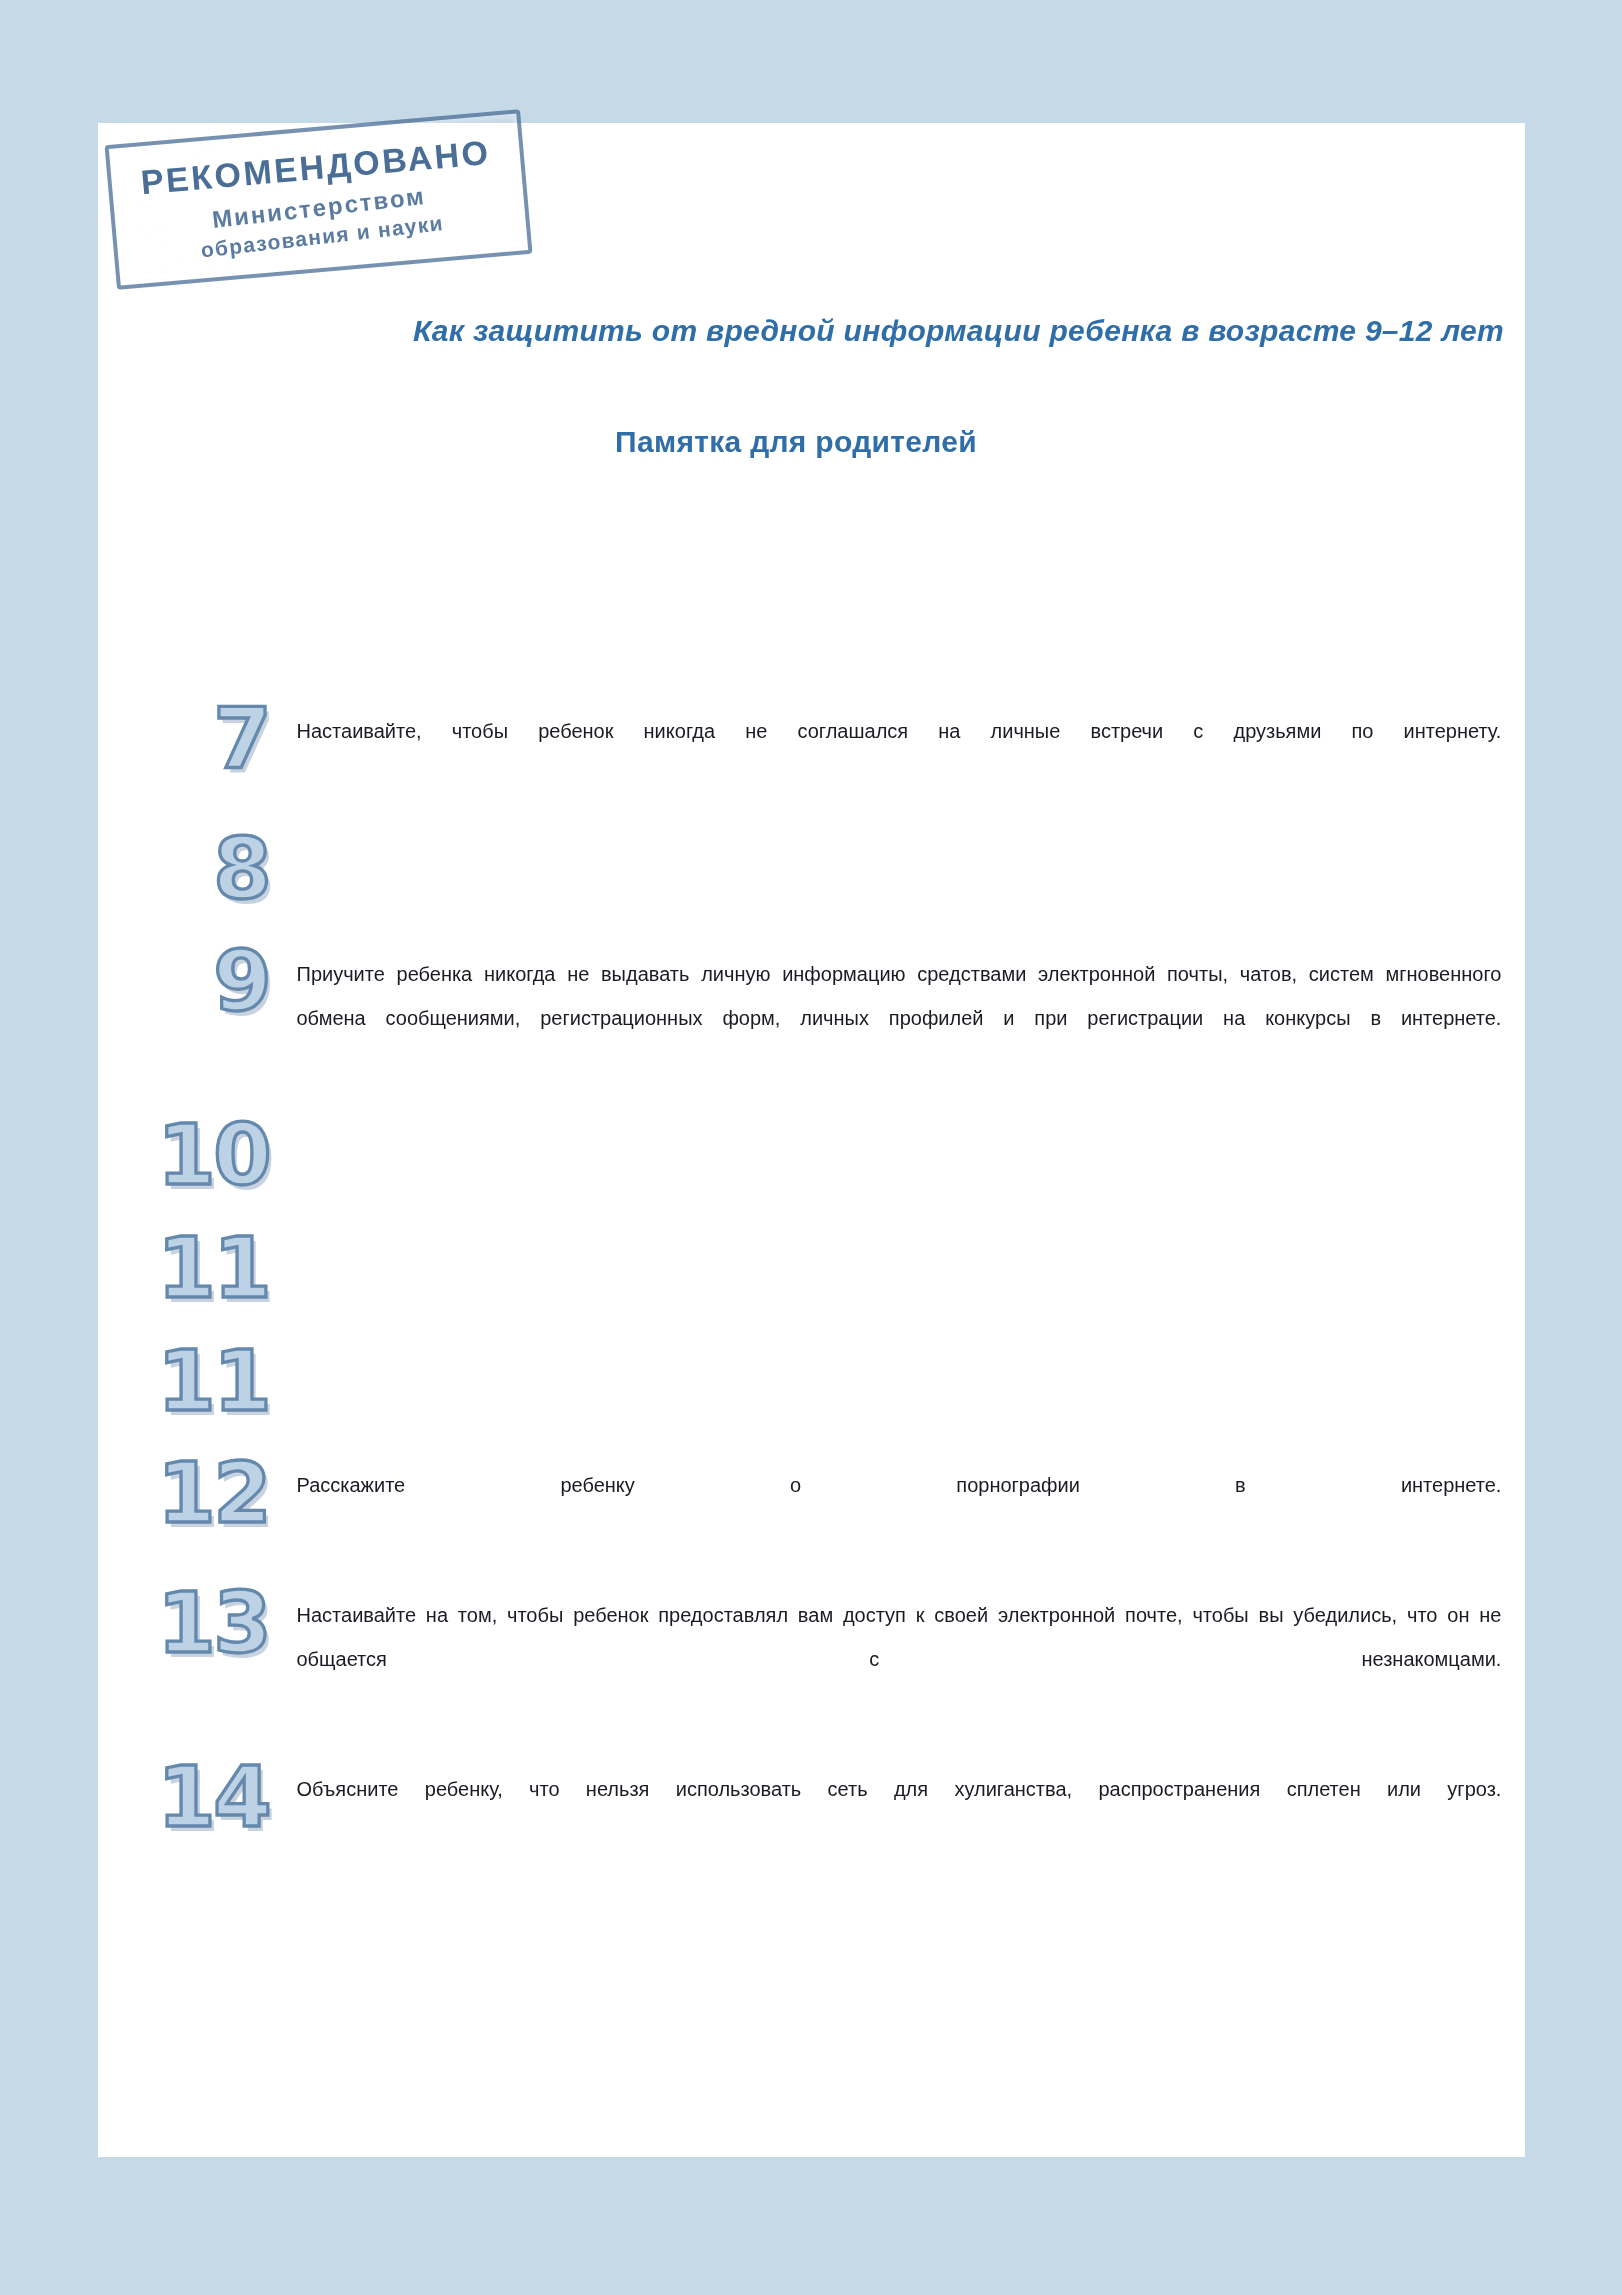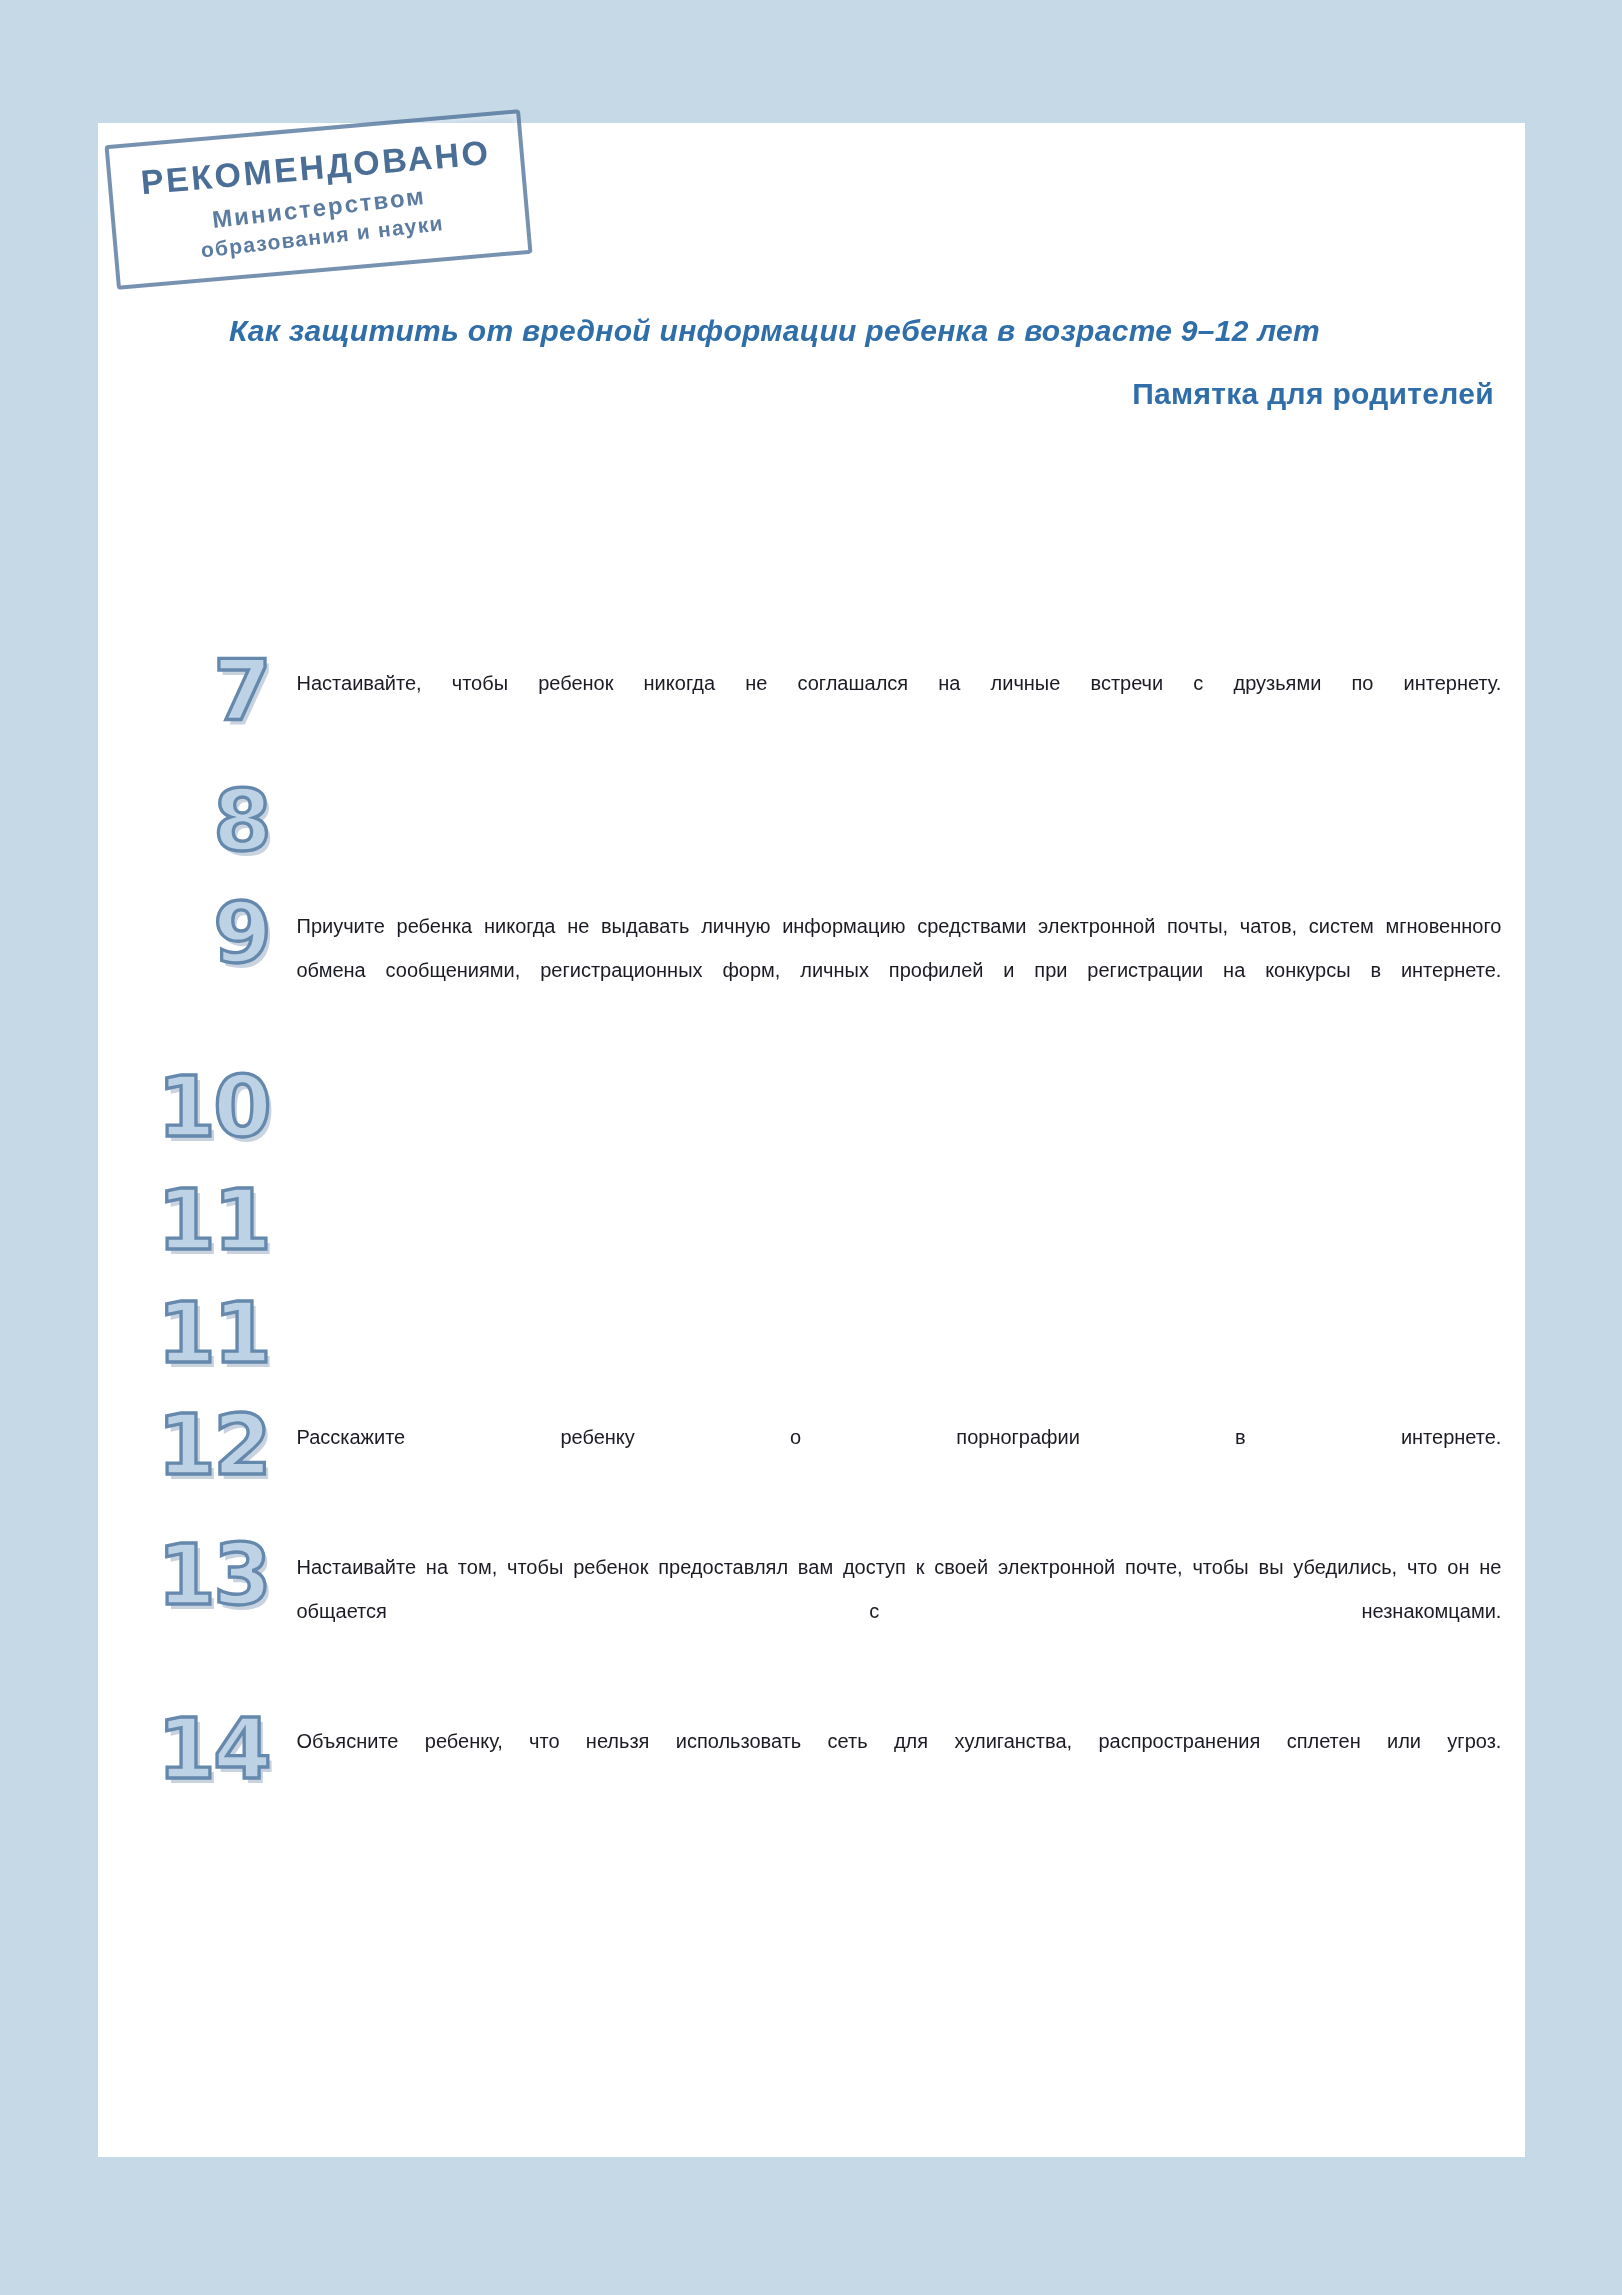--- a/index.html
+++ b/index.html
@@ -60,31 +60,31 @@
     font-size: 21px;
     font-weight: bold;
     letter-spacing: 1.3px;
     margin-top: 2.6px;
   }
 
   
   .title {
     margin-top: 191px;
     padding: 0 21px 0 131px;
-    text-align: left;
+    text-align: right;
     color: #2f6ea9;
     font-size: 30px;
     font-weight: bold;
     font-style: italic;
     letter-spacing: 0.3px;
   }
   .subtitle {
-    margin-top: 29px;
+    margin-top: 77px;
     padding-right: 31px;
-    text-align: right;
+    text-align: center;
     color: #2f6ea9;
     font-size: 30px;
     font-weight: bold;
     letter-spacing: 0.3px;
   }
 
   
   .items {
     margin-top: 250px;
     padding-right: 23.6px;

